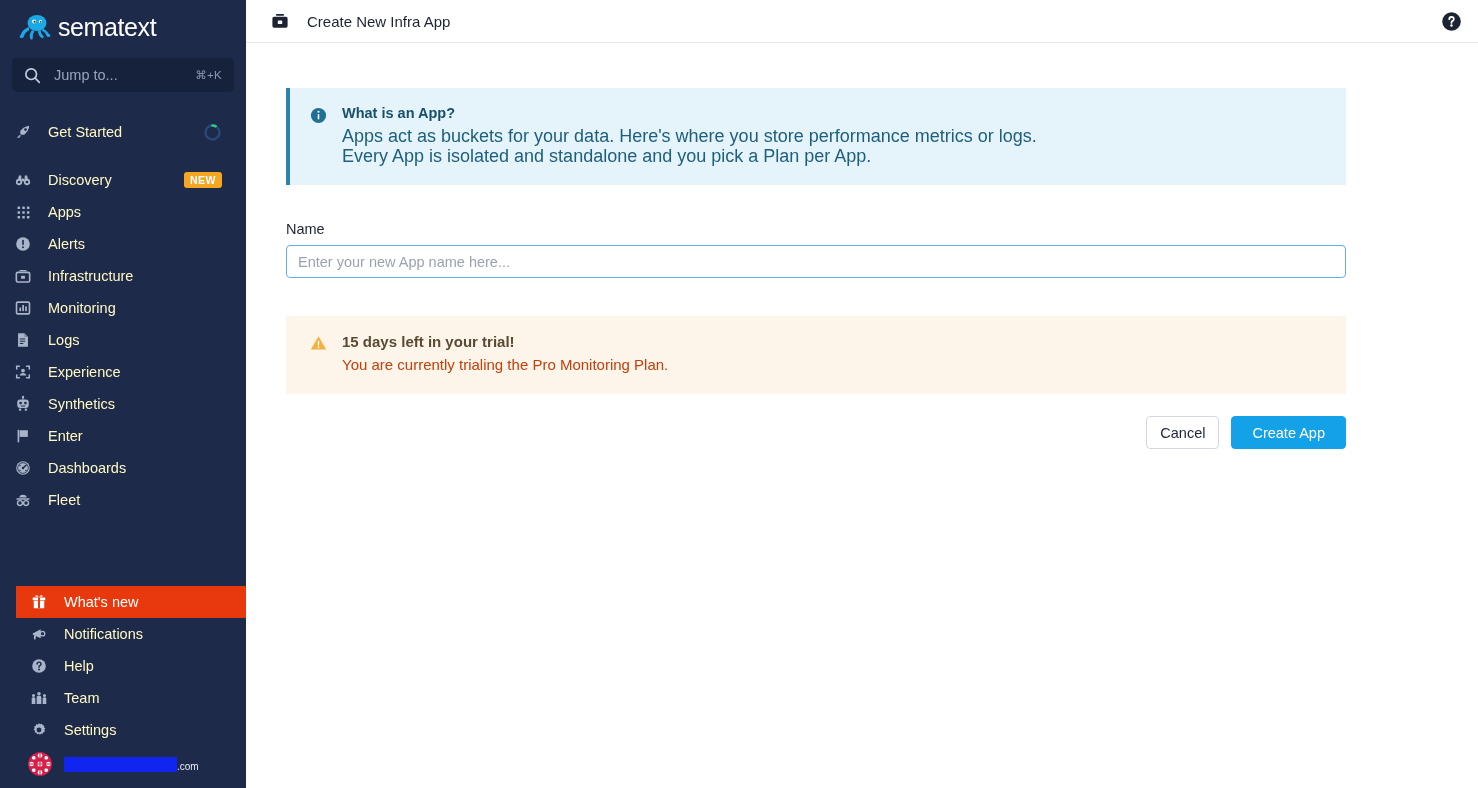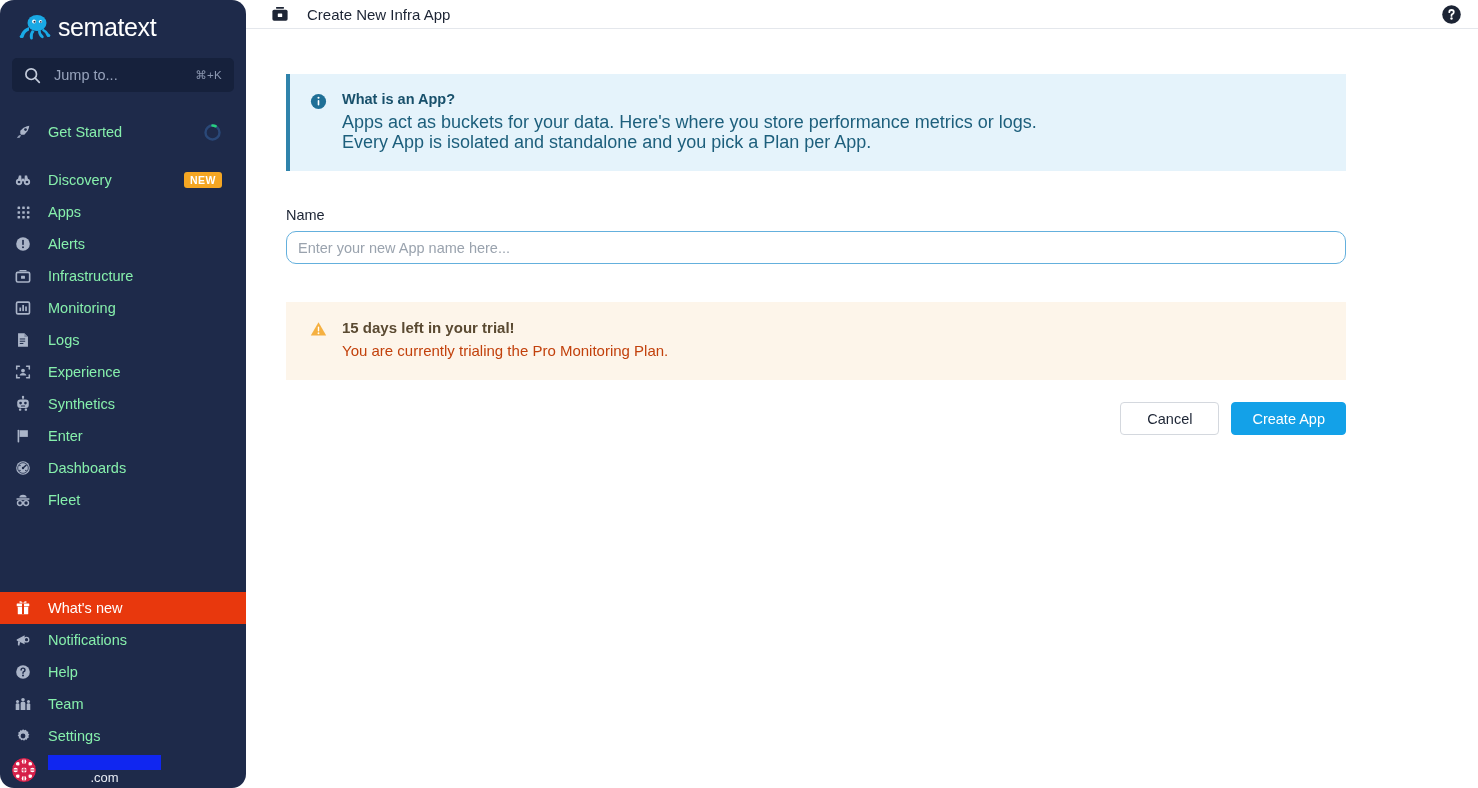--- a/index.html
+++ b/index.html
@@ -9,21 +9,21 @@
     background: #ffffff;
     overflow: hidden;
   }
   .app { display: flex; width: 1478px; height: 788px; }
 
   
   .sidebar {
     width: 246px; height: 788px;
     background: #1e2a4a;
     display: flex; flex-direction: column;
-    flex-shrink: 0; position: relative; border-radius: 14px;
+    flex-shrink: 0; position: relative;
   }
   .logo-row {
     height: 42px; display: flex; align-items: center;
     padding: 0 18px; margin-top: 6px;
   }
   .logo-mark { width: 34px; height: 30px; flex-shrink: 0; }
   .logo-text {
     color: #ffffff; font-size: 25px; letter-spacing: -0.4px;
     margin-left: 6px; font-weight: 400;
   }
@@ -41,56 +41,56 @@
   .nav { margin-top: 8px; }
   .nav-item {
     height: 32px; display: flex; align-items: center;
     padding: 0 12px; cursor: pointer; position: relative;
   }
   .nav-item .ico {
     width: 22px; height: 22px; flex-shrink: 0;
     display: flex; align-items: center; justify-content: center;
   }
   .nav-item .lbl {
-    color: #86efac; font-size: 14.5px; margin-left: 14px; flex: 1;
+    color: #fef9c3; font-size: 14.5px; margin-left: 14px; flex: 1;
   }
   .nav-gap { height: 16px; }
 
   .ring { width: 19px; height: 19px; margin-right: 12px; }
   .badge-new {
     background: #f5a623; color: #ffffff;
     font-size: 10.5px; font-weight: 700; letter-spacing: 0.5px;
     padding: 2px 6px; border-radius: 3px; margin-right: 12px;
   }
 
-  .bottom-nav { position: absolute; bottom: 0; left: 0; right: 0; padding-bottom: 2px; }
+  .bottom-nav { position: absolute; bottom: 0; left: 16px; right: 0; padding-bottom: 8px; }
   .nav-item.active { background: #e8380d; }
   .nav-item.active .lbl { color: #ffffff; }
 
   .user-row {
     height: 32px; display: flex; align-items: center;
     padding: 0 12px; margin-top: 2px; cursor: pointer;
   }
   .avatar {
     width: 24px; height: 24px; border-radius: 50%;
     flex-shrink: 0; overflow: hidden;
   }
   .user-mail {
-    margin-left: 12px; font-size: 13px; color: #e9edf5;
-    display: flex; align-items: center; flex-direction: column;
+    margin-left: 12px; font-size: 10px; color: #e9edf5;
+    display: flex; align-items: flex-end;
   }
   .redact {
     display: inline-block; width: 113px; height: 15px;
     background: #1026f0; vertical-align: middle;
   }
 
   
   .main { flex: 1; height: 788px; display: flex; flex-direction: column; background: #fff; }
   .topbar {
-    height: 29px; border-bottom: 1px solid #e4e7ec;
+    height: 43px; border-bottom: 1px solid #e4e7ec;
     display: flex; align-items: center; padding: 0 16px 0 24px;
     flex-shrink: 0;
   }
   .topbar .t-ico { width: 20px; height: 20px; flex-shrink: 0; }
   .topbar .t-title { font-size: 15px; color: #1c2434; margin-left: 17px; flex: 1; }
   .help-btn { width: 21px; height: 21px; cursor: pointer; }
 
   .content { padding: 45px 0 0 0; }
   .inner { width: 1060px; margin-left: 40px; }
 
@@ -100,21 +100,21 @@
   }
   .banner .b-ico { width: 17px; height: 17px; flex-shrink: 0; margin-top: 2px; }
   .banner .b-body { margin-left: 15px; }
   .b-title { font-size: 14.5px; font-weight: 700; color: #18506b; margin-bottom: 5px; }
   .b-line { font-size: 18px; color: #1d5f7c; line-height: 20px; }
 
   .field-block { margin-top: 36px; }
   .field-label { font-size: 14.5px; color: #1c2434; margin-bottom: 8px; }
   .text-input {
     width: 1060px; height: 33px;
-    border: 1px solid #64b0dd; border-radius: 10px;
+    border: 1px solid #64b0dd; border-radius: 4px;
     font-size: 14.5px; font-family: "Liberation Sans", sans-serif;
     padding: 0 11px; color: #1c2434; outline: none; background: #fff;
   }
   .text-input::placeholder { color: #9aa3ae; }
 
   .warn {
     margin-top: 38px; background: #fdf5ea; border-left: 4px solid #fdf5ea;
     padding: 17px 20px 19px 20px; display: flex;
   }
   .warn .w-ico { width: 17px; height: 16px; flex-shrink: 0; margin-top: 2px; }
@@ -125,21 +125,21 @@
   .actions {
     margin-top: 22px; display: flex; justify-content: flex-end; gap: 12px;
   }
   .btn {
     height: 33px; border-radius: 4px; font-size: 14.5px;
     font-family: "Liberation Sans", sans-serif; cursor: pointer;
     display: flex; align-items: center; justify-content: center;
   }
   .btn-cancel {
     background: #ffffff; border: 1px solid #d4d8de; color: #1c2434;
-    padding: 0 26px;
+    padding: 0 13px;
   }
   .btn-create {
     background: #13a1e8; border: 1px solid #13a1e8; color: #ffffff;
     padding: 14px 20px;
   }
 </style>
 </head>
 <body>
 
 <div class="app">

